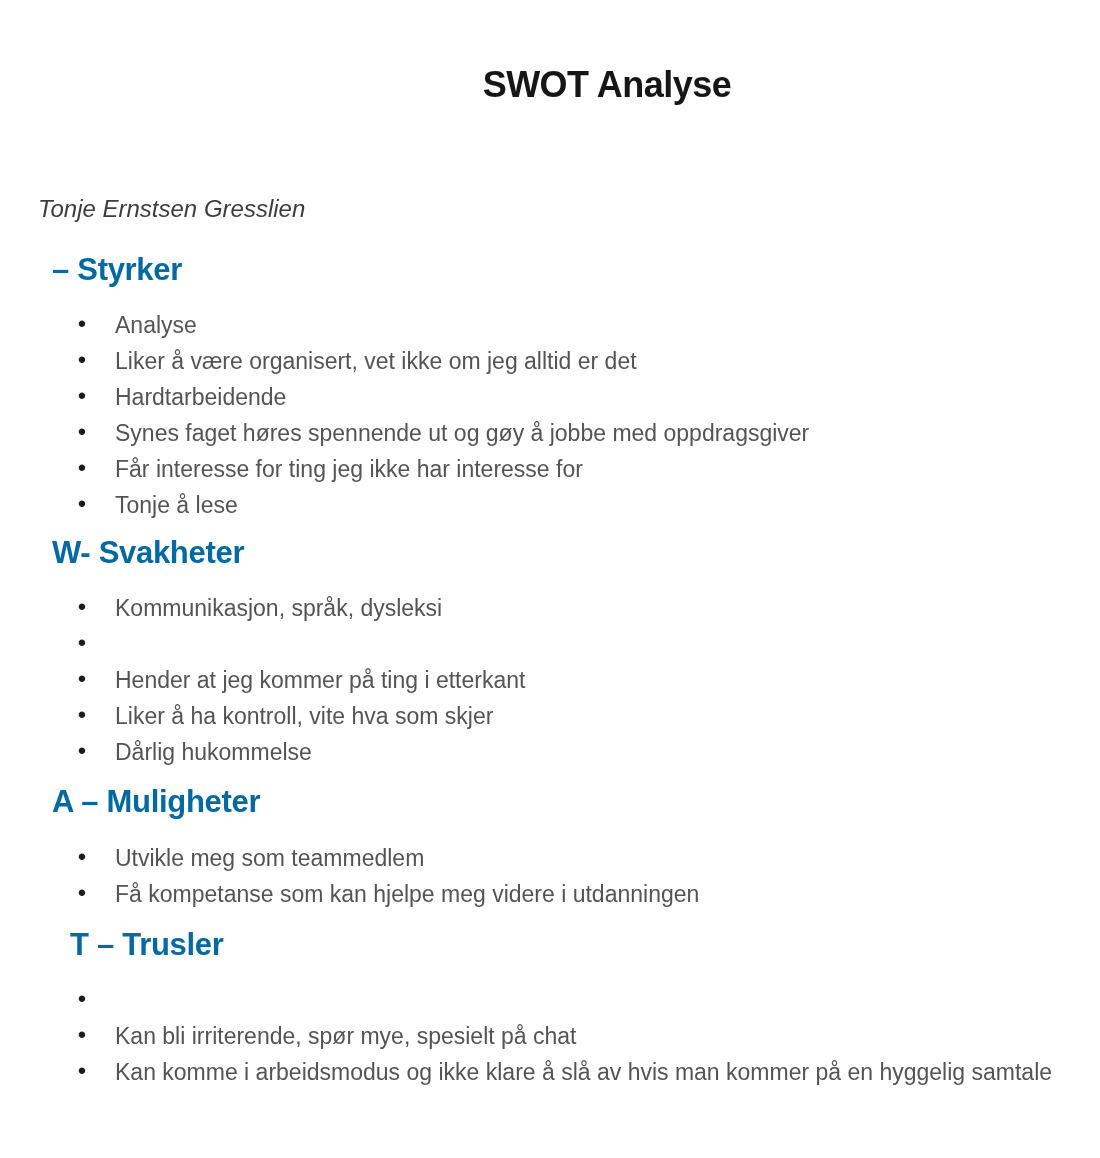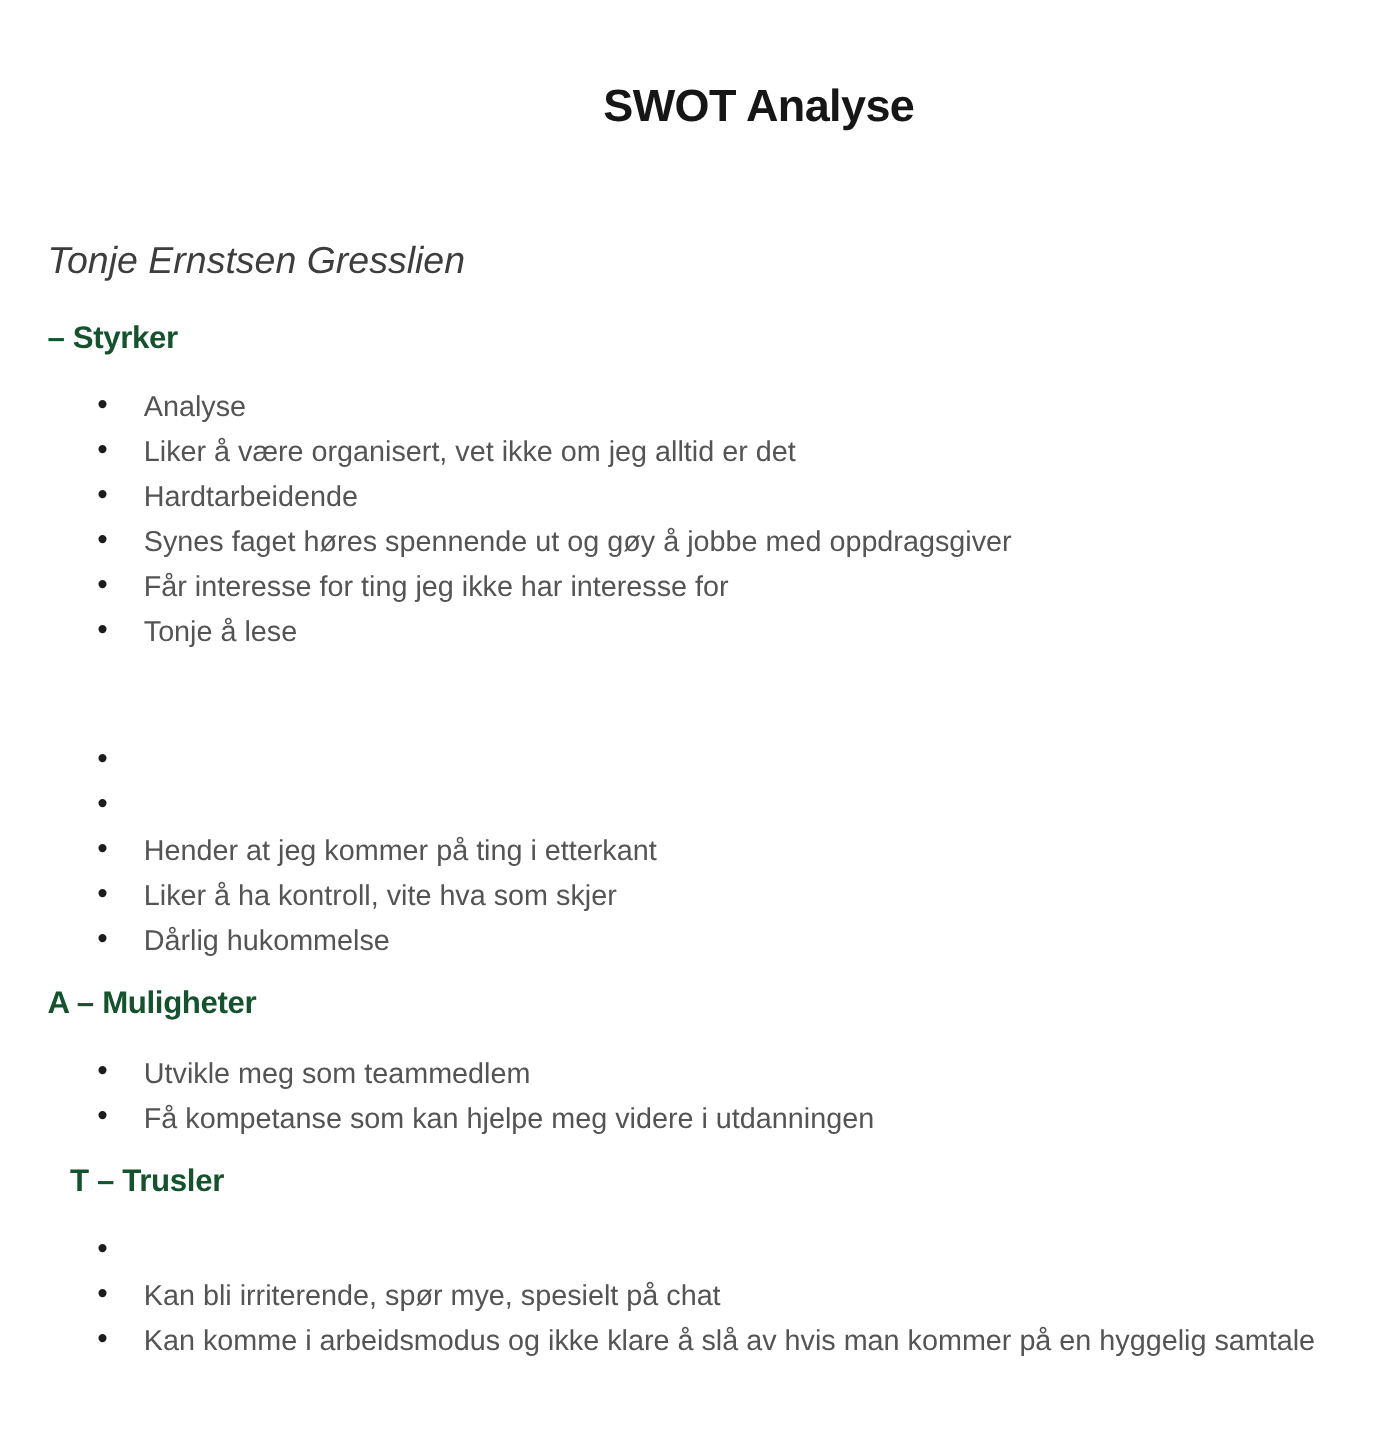--- a/index.html
+++ b/index.html
@@ -19,30 +19,30 @@
     width:1138px; height:48px; line-height:48px;
     text-align:center;
     font-size:36px; font-weight:700;
     color:#161616; letter-spacing:-0.5px;
     white-space:nowrap;
   }
 
   .doc-author {
     position:absolute; left:38px; top:189px;
     height:40px; line-height:40px;
-    font-style:italic; font-size:30px;
+    font-style:italic; font-size:24px;
     color:#3d3d3d;
     white-space:nowrap;
   }
 
   .sec-heading {
-    position:absolute; left:38px;
+    position:absolute; left:52px;
     height:36px; line-height:36px;
-    font-size:25px; font-weight:700;
-    color:#14532d; letter-spacing:-0.3px;
+    font-size:31px; font-weight:700;
+    color:#0369a1; letter-spacing:-0.3px;
     white-space:nowrap;
   }
   .h-styrker    { top:252px; }
   .h-svakheter  { top:535px; }
   .h-muligheter { top:784px; }
   .h-trusler    { top:927px;margin-left:18px; }
 
   .bullet-list { position:absolute; left:38px; right:0; }
   .l-styrker    { top:307px; }
   .l-svakheter  { top:590px; }
@@ -93,24 +93,26 @@
     <div class="bullet-item">
       <span class="bullet-marker">•</span>
       <span>Får interesse for ting jeg ikke har interesse for</span>
     </div>
     <div class="bullet-item">
       <span class="bullet-marker">•</span>
       <span>Tonje å lese</span>
     </div>
   </div>
 
+  <div class="sec-heading h-svakheter">W- Svakheter</div>
 
   <div class="bullet-list l-svakheter">
     <div class="bullet-item">
       <span class="bullet-marker">•</span>
+      <span>Kommunikasjon, språk, dysleksi</span>
     </div>
     <div class="bullet-item">
       <span class="bullet-marker">•</span>
     </div>
     <div class="bullet-item">
       <span class="bullet-marker">•</span>
       <span>Hender at jeg kommer på ting i etterkant</span>
     </div>
     <div class="bullet-item">
       <span class="bullet-marker">•</span>

